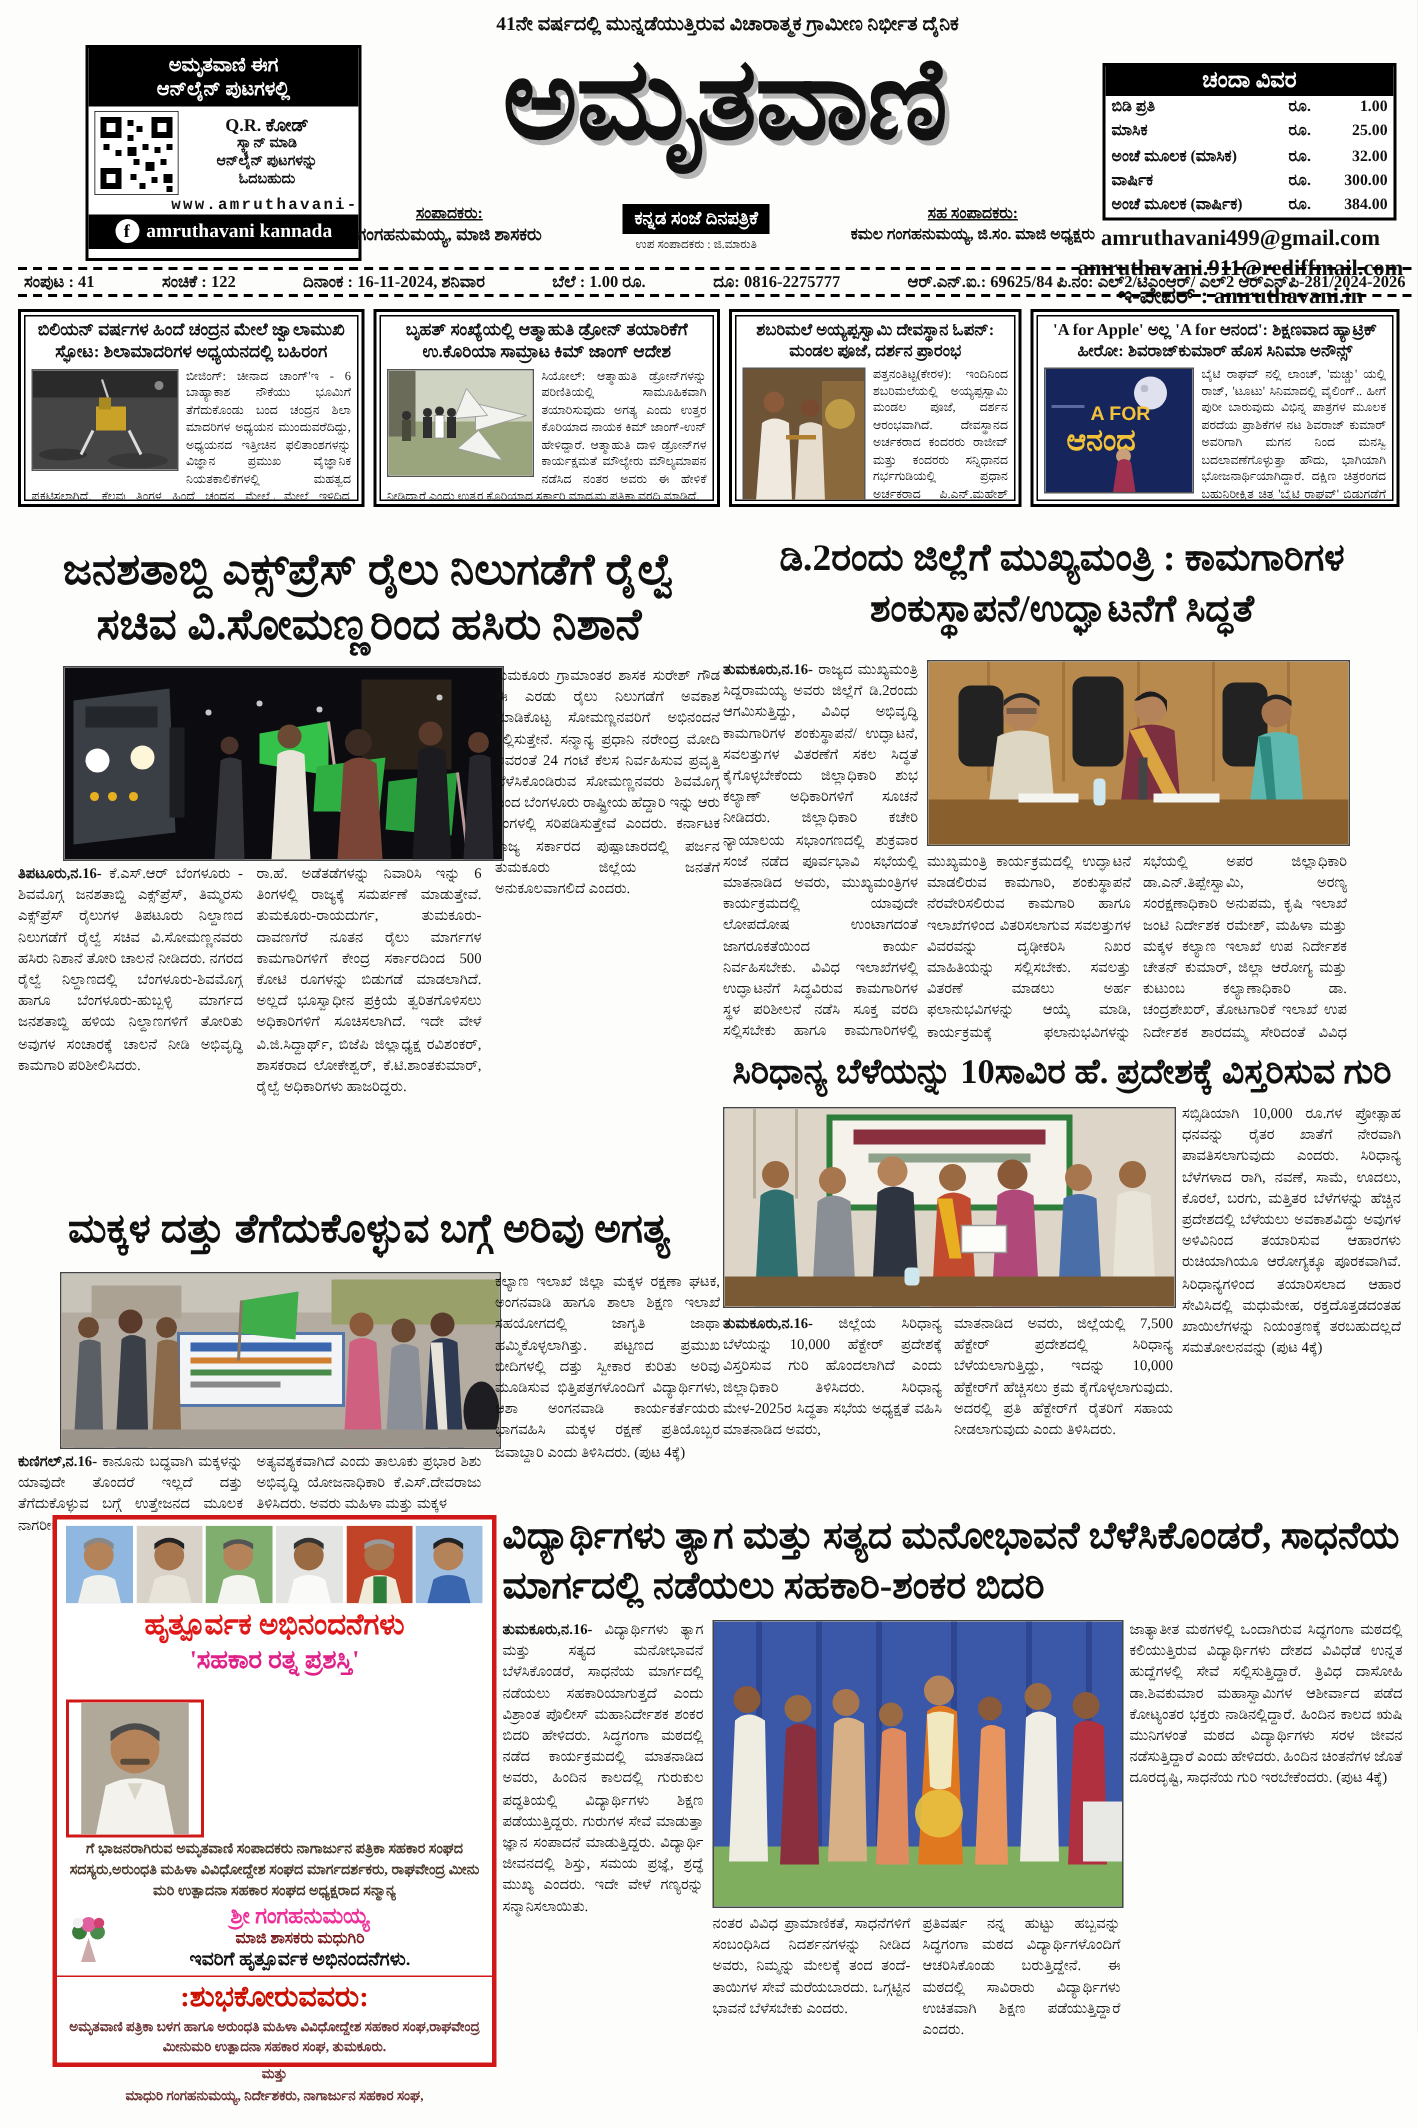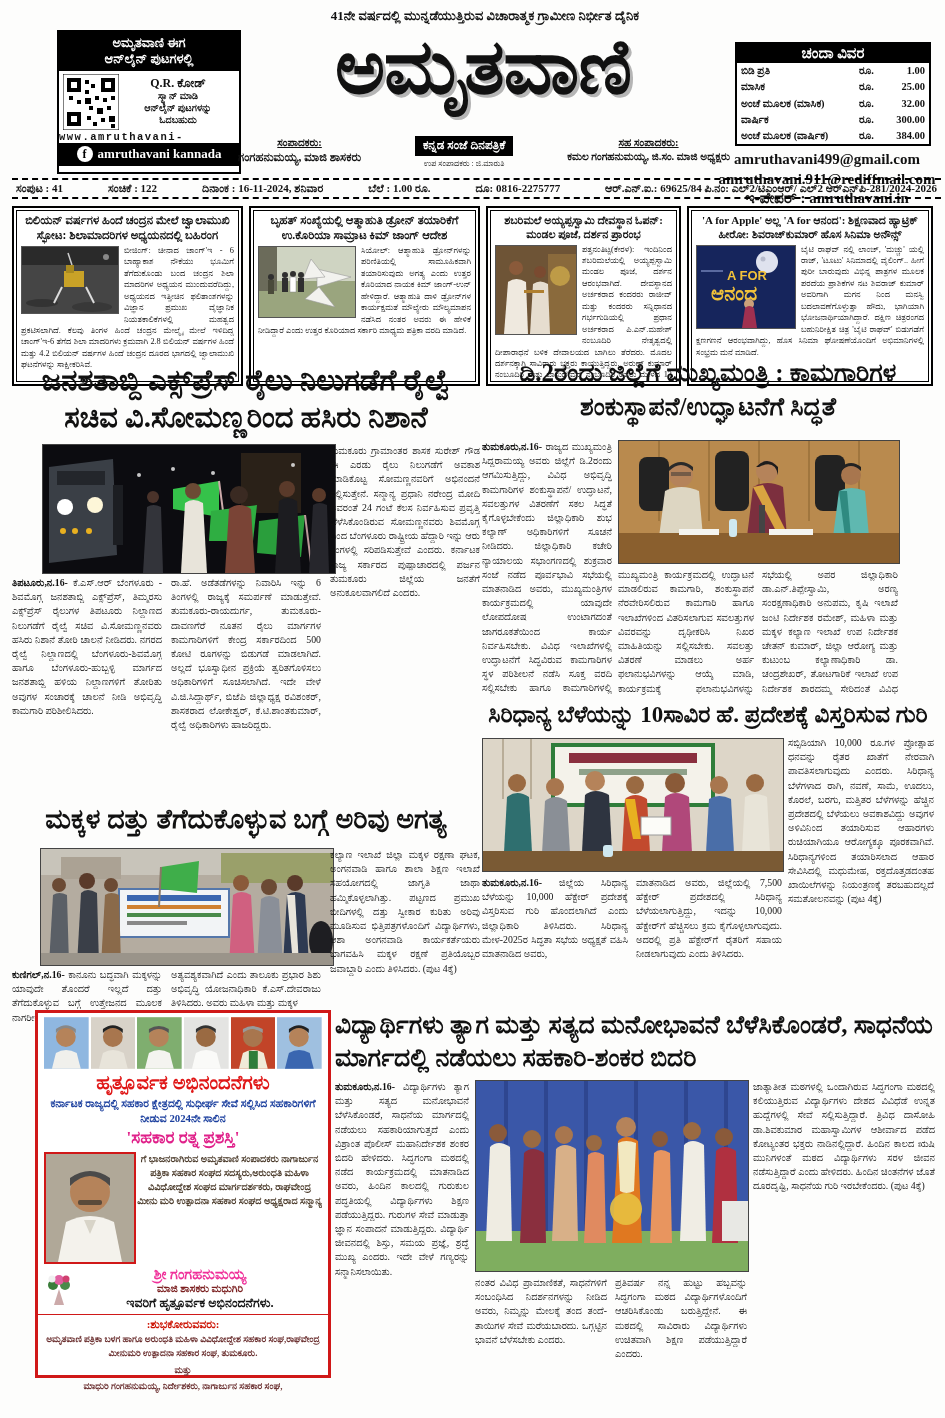--- a/index.html
+++ b/index.html
@@ -7,21 +7,21 @@
         font-family:"Liberation Serif",serif;color:#111;overflow:hidden;}
   .abs{position:absolute;}
   
   .mb-left{left:57px;top:30px;width:180px;height:140px;border:2px solid #000;background:#fff;}
   .mb-band{background:#000;color:#fff;text-align:center;font-weight:bold;font-size:13px;line-height:1.25;padding:3px 2px;}
   .mb-mid{display:flex;padding:3px 2px 1px 4px;align-items:center;}
   .mb-mid .qr{width:56px;height:56px;flex:0 0 56px;}
   .mb-midtxt{flex:1;text-align:center;line-height:1.25;}
   .mb-midtxt .b1{font-weight:bold;font-size:12px;}
   .mb-midtxt .b2{font-weight:bold;font-size:9.5px;}
-  .mb-url{text-align:left;font-weight:bold;font-size:10.5px;letter-spacing:1.5px;font-family:"Liberation Mono",monospace;}
+  .mb-url{text-align:right;font-weight:bold;font-size:10.5px;letter-spacing:1.5px;font-family:"Liberation Mono",monospace;}
   .mb-fb{background:#000;color:#fff;display:flex;align-items:center;justify-content:center;gap:5px;height:23px;font-weight:bold;font-size:13px;font-family:"Liberation Serif",serif;}
   .fb-circ{width:16px;height:16px;border-radius:50%;background:#fff;color:#000;font-weight:bold;font-size:12px;
            display:flex;align-items:center;justify-content:center;font-family:"Liberation Serif",serif;}
   .tagline{left:240px;top:8px;width:490px;text-align:center;font-weight:bold;font-size:13px;}
   .mast{left:234px;top:20px;width:498px;text-align:center;font-weight:bold;font-size:76px;line-height:1.25;
         letter-spacing:-1px;text-shadow:3px 3px 0 #b5b5b5;white-space:nowrap;}
   .ed-row{left:238px;top:136px;width:492px;display:flex;justify-content:space-between;align-items:flex-start;}
   .ed{font-size:10px;text-align:center;line-height:1.3;}
   .ed .t{font-weight:bold;text-decoration:underline;font-size:10.5px;}
   .ed .n{font-weight:bold;font-size:11.5px;}
@@ -30,45 +30,45 @@
   .sub-box{left:735px;top:42px;width:192px;border:2px solid #000;background:#fff;}
   .sub-head{background:#000;color:#fff;font-weight:bold;text-align:center;font-size:15px;padding:1px 0;}
   .sub-row{display:flex;font-size:10.5px;font-weight:bold;padding:0 4px;line-height:1.55;}
   .sub-row .l{flex:1;}
   .sub-row .r{width:42px;text-align:right;}
   .sub-row .m{width:24px;}
   .emails{left:718px;top:150px;width:218px;text-align:center;font-weight:bold;font-size:15px;line-height:1.3;}
   .infobar{left:12px;top:178px;width:921px;border-top:2.5px dashed #000;border-bottom:2.5px dashed #000;
            padding:2px 4px;display:flex;justify-content:space-between;font-weight:bold;font-size:11px;white-space:nowrap;text-align:right;}
   
-  .briefs{left:12px;top:206px;width:921px;height:180px;display:flex;gap:6px;}
+  .briefs{left:12px;top:206px;width:921px;height:132px;display:flex;gap:6px;}
   .brief{border:2.5px solid #000;padding:2px;background:#fff;box-sizing:border-box;}
   .brief-in{border:1px solid #000;height:100%;box-sizing:border-box;padding:2px 4px;overflow:hidden;}
   .brief h3{margin:0 0 2px 0;font-size:11.5px;line-height:1.3;text-align:center;}
   .brief .ph{float:left;margin:1px 5px 1px 0;border:1px solid #555;}
   .brief p{margin:0;font-size:8.3px;text-align:justify;line-height:1.38;}
   
   .art h2{margin:0;font-weight:bold;text-align:center;}
   .bodytxt{font-size:9.8px;line-height:1.45;text-align:justify;overflow:hidden;}
   .dl{font-weight:bold;}
   .photo{border:1px solid #444;display:block;}
   .cont{font-weight:normal;}
   
   .adbox{left:35px;top:1010px;width:296px;height:368px;border:3px solid #d01818;background:#fff;box-sizing:border-box;padding:4px 6px;text-align:center;}
   .pol-strip{display:flex;gap:2px;justify-content:center;}
   .ad-title{color:#e01818;font-weight:bold;font-size:19.5px;margin-top:3px;}
   .ad-sub{color:#1b3f9e;font-weight:bold;font-size:10.8px;line-height:1.4;margin-top:2px;}
   .ad-award{color:#e0218a;font-weight:bold;font-size:17px;margin-top:2px;}
-  .ad-row{display:flex;gap:1px;margin-top:4px;text-align:center;align-items:flex-start;}
+  .ad-row{display:flex;gap:1px;margin-top:16px;text-align:center;align-items:flex-start;flex-direction:column;}
   .ad-body{flex:1;font-size:9.6px;font-weight:bold;color:#4a3a2a;line-height:1.45;}
   .ad-name{color:#f0309a;font-weight:bold;font-size:14.5px;margin-top:2px;}
   .ad-line2{font-weight:bold;font-size:10.5px;color:#7a1f1f;}
   .ad-line3{font-weight:bold;font-size:12.5px;color:#111;margin-top:1px;}
   .ad-div{border-top:1.5px solid #d01818;margin:3px -6px;}
-  .ad-wish{color:#cc1100;font-weight:bold;font-size:11px;}
+  .ad-wish{color:#cc1100;font-weight:bold;font-size:19px;}
   .ad-wishers{font-size:9px;font-weight:bold;color:#6b3030;line-height:1.5;margin-top:2px;}
 </style>
 </head>
 <body>
 
 <div class="page">
 
   <div class="abs mb-left">
     <div class="mb-band">
       <div>ಅಮೃತವಾಣಿ ಈಗ</div>
@@ -547,21 +547,20 @@
           <rect x="18" y="34" width="9" height="18" fill="#2f7d3a"></rect>
         </svg>
       <svg width="45" height="52" viewBox="0 0 45 52">
           <rect width="45" height="52" fill="#9fc0e0"></rect>
           <circle cx="22" cy="20" r="10" fill="#b5835a"></circle>
           <path d="M12 16 Q22 6 32 16 L32 12 Q22 4 12 12 Z" fill="#222"></path>
           <path d="M8 52 L12 36 Q22 30 33 36 L37 52 Z" fill="#3a66b0"></path>
         </svg>
     </div>
     <div class="ad-title">ಹೃತ್ಪೂರ್ವಕ ಅಭಿನಂದನೆಗಳು</div>
-    <div class="ad-sub">ಕರ್ನಾಟಕ ರಾಜ್ಯದಲ್ಲಿ ಸಹಕಾರ ಕ್ಷೇತ್ರದಲ್ಲಿ ಸುಧೀರ್ಘ ಸೇವೆ ಸಲ್ಲಿಸಿದ ಸಹಕಾರಿಗಳಿಗೆ ನೀಡುವ 2024ನೇ ಸಾಲಿನ</div>
     <div class="ad-award">'ಸಹಕಾರ ರತ್ನ ಪ್ರಶಸ್ತಿ'</div>
     <div class="ad-row">
       <svg width="88" height="108" viewBox="0 0 88 108" style="border:2px solid #d01818;flex:0 0 88px;">
         <rect width="88" height="108" fill="#b0a898"></rect>
         <circle cx="44" cy="38" r="20" fill="#b5835a"></circle>
         <path d="M24 32 Q44 12 64 32 L64 24 Q44 10 24 24 Z" fill="#4a4a4a"></path>
         <rect x="32" y="46" width="24" height="5" rx="2" fill="#5a4a3a"></rect>
         <path d="M12 108 L20 68 Q44 56 68 68 L76 108 Z" fill="#f4f2ec"></path>
         <path d="M38 66 L44 80 L50 66 Z" fill="#d8d4c8"></path>
       </svg>

